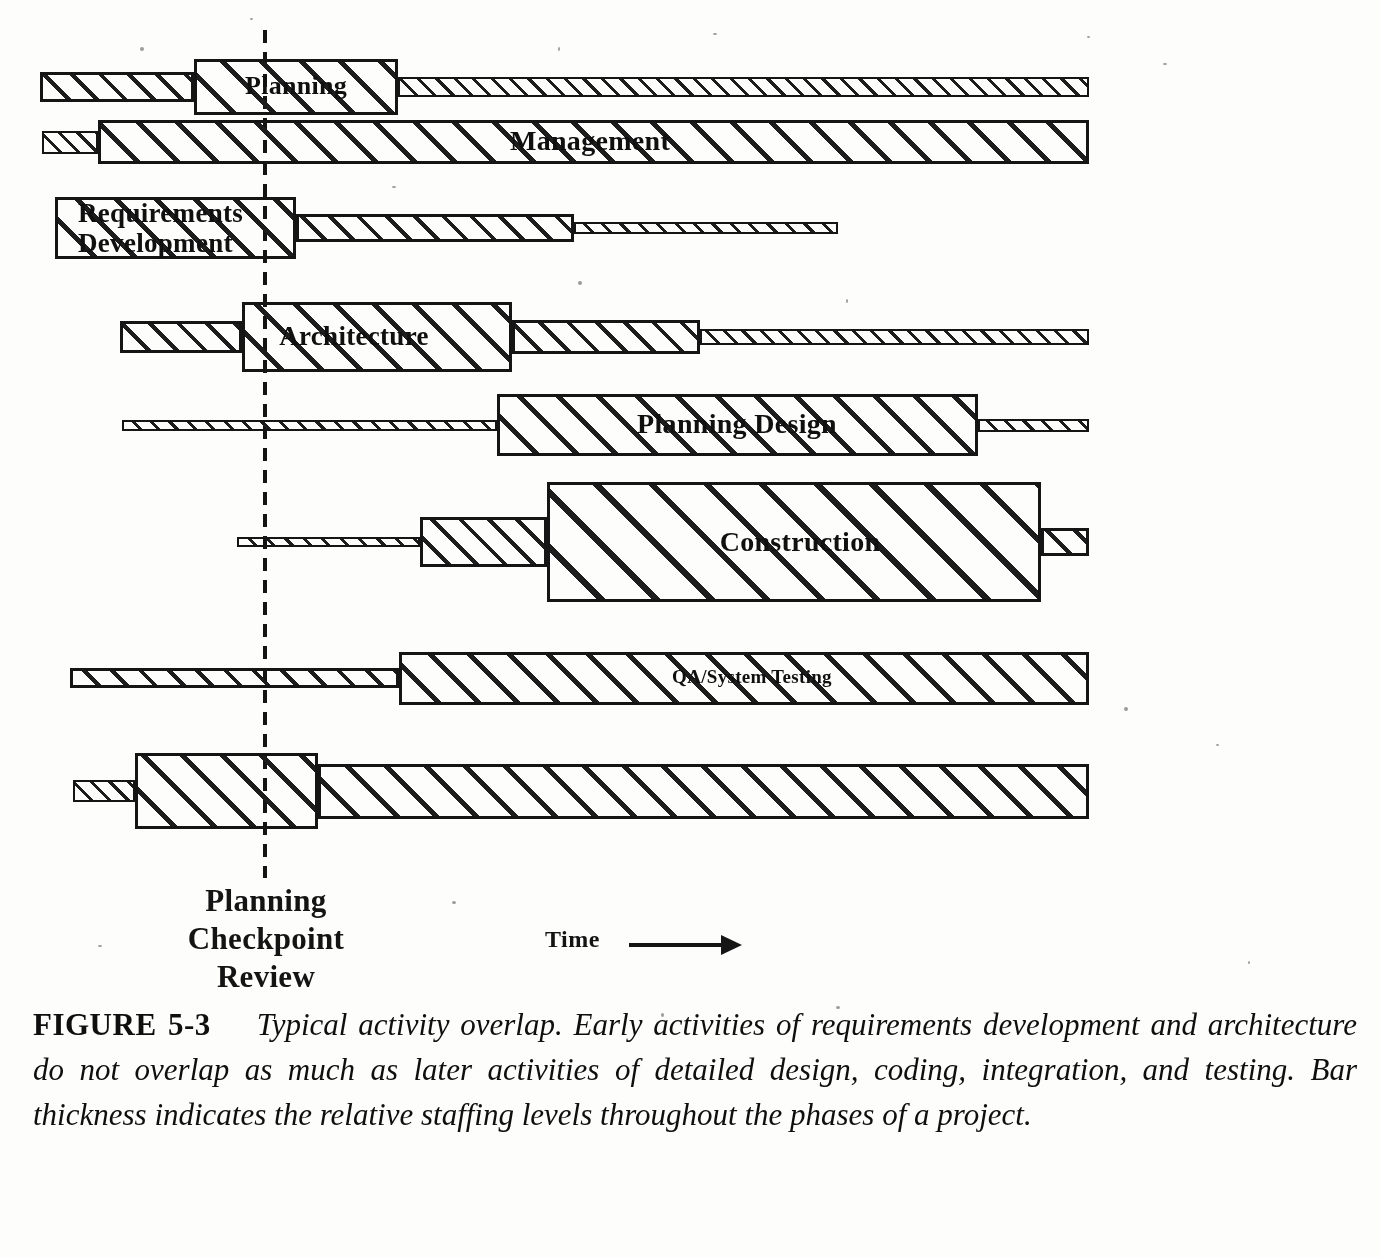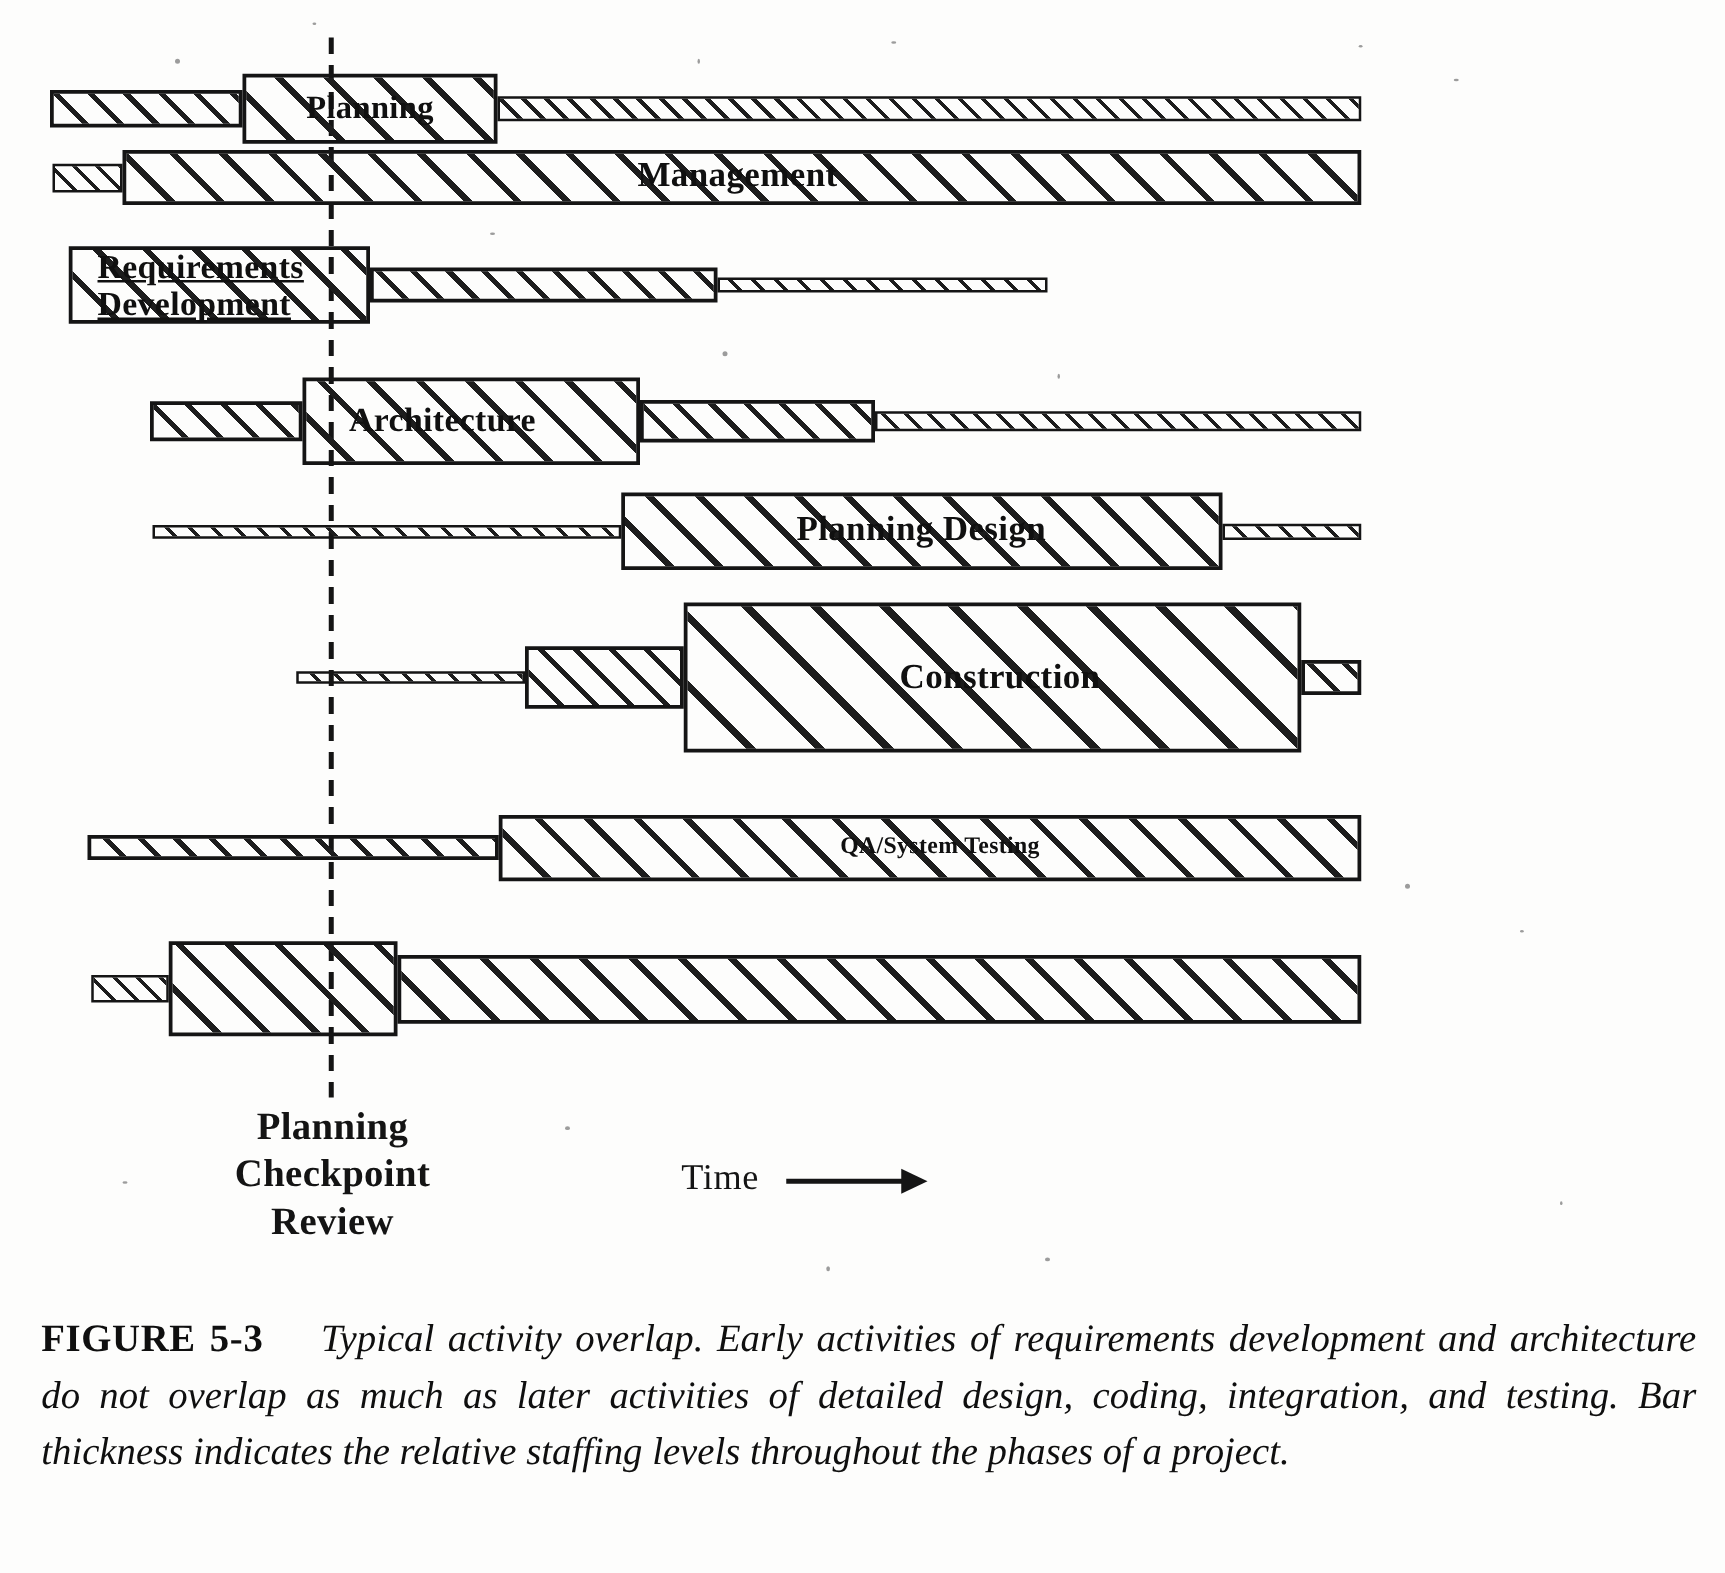--- a/index.html
+++ b/index.html
@@ -19,45 +19,45 @@
   .hatch-thick  { background-image:repeating-linear-gradient(45deg, transparent 0 23px, #1d1d1d 23px 28px); }
   .hatch-wide   { background-image:repeating-linear-gradient(45deg, transparent 0 33px, #1d1d1d 33px 39px); }
   .hatch-medium { background-image:repeating-linear-gradient(45deg, transparent 0 16px, #1d1d1d 16px 20px); }
   .hatch-thin   { border-width:2px; background-image:repeating-linear-gradient(45deg, transparent 0 10px, #1d1d1d 10px 13px); }
 
   .bar-label {
     position:absolute; z-index:3; font-weight:700; color:#101010;
     white-space:nowrap; letter-spacing:0.3px;
   }
   .bar-label.centered { transform:translate(-50%,-50%); text-align:center; }
-  .bar-label.left-mid { transform:translateY(-50%); white-space:normal;text-decoration:underline; }
+  .bar-label.left-mid { transform:translateY(-50%); white-space:normal; }
 
   .checkpoint-line {
     position:absolute; width:4px; z-index:1;
     background:repeating-linear-gradient(180deg, #141414 0 13px, transparent 13px 22px);
   }
 
   .checkpoint-label {
     position:absolute; left:266px; top:882px; transform:translateX(-50%);
     text-align:center; font-weight:700; font-size:31px; line-height:38px;
     color:#141414; z-index:4; letter-spacing:0.3px;
   }
 
   .time-axis { position:absolute; left:545px; top:926px; z-index:4; }
-  .time-word { font-weight:400; font-size:29px; color:#141414; letter-spacing:0.5px; }
+  .time-word { font-weight:700; font-size:24px; color:#141414; letter-spacing:0.5px; }
   .time-arrow-line {
     position:absolute; left:84px; top:17px; width:94px; height:4px; background:#151515;
   }
   .time-arrow-head {
     position:absolute; left:176px; top:9px; width:0; height:0;
     border-left:21px solid #151515; border-top:10px solid transparent; border-bottom:10px solid transparent;
   }
 
   .caption {
-    position:absolute; left:33px; top:1048px; width:1324px;
+    position:absolute; left:33px; top:1002px; width:1324px;
     font-size:31px; line-height:45px; text-align:justify; color:#0f0f0f; z-index:4;
   }
   .fig-tag { font-style:normal; font-weight:600; letter-spacing:0.5px; margin-right:46px; }
   .fig-text { font-style:italic; }
 
   .speck { position:absolute; background:#4c4c4c; border-radius:50%; opacity:0.55; z-index:0; }
 </style>
 </head>
 <body>
 

